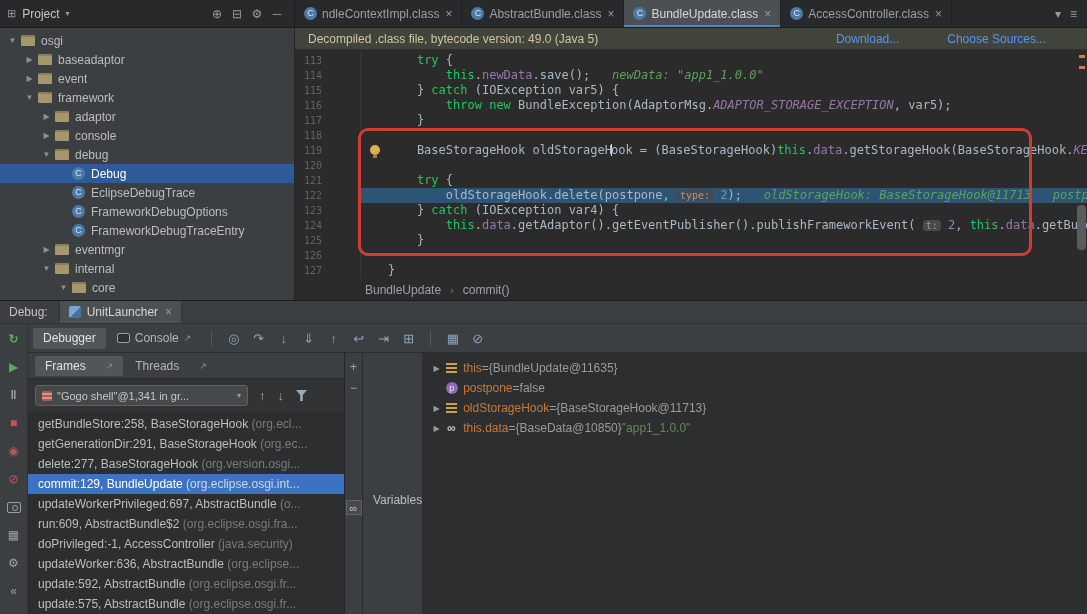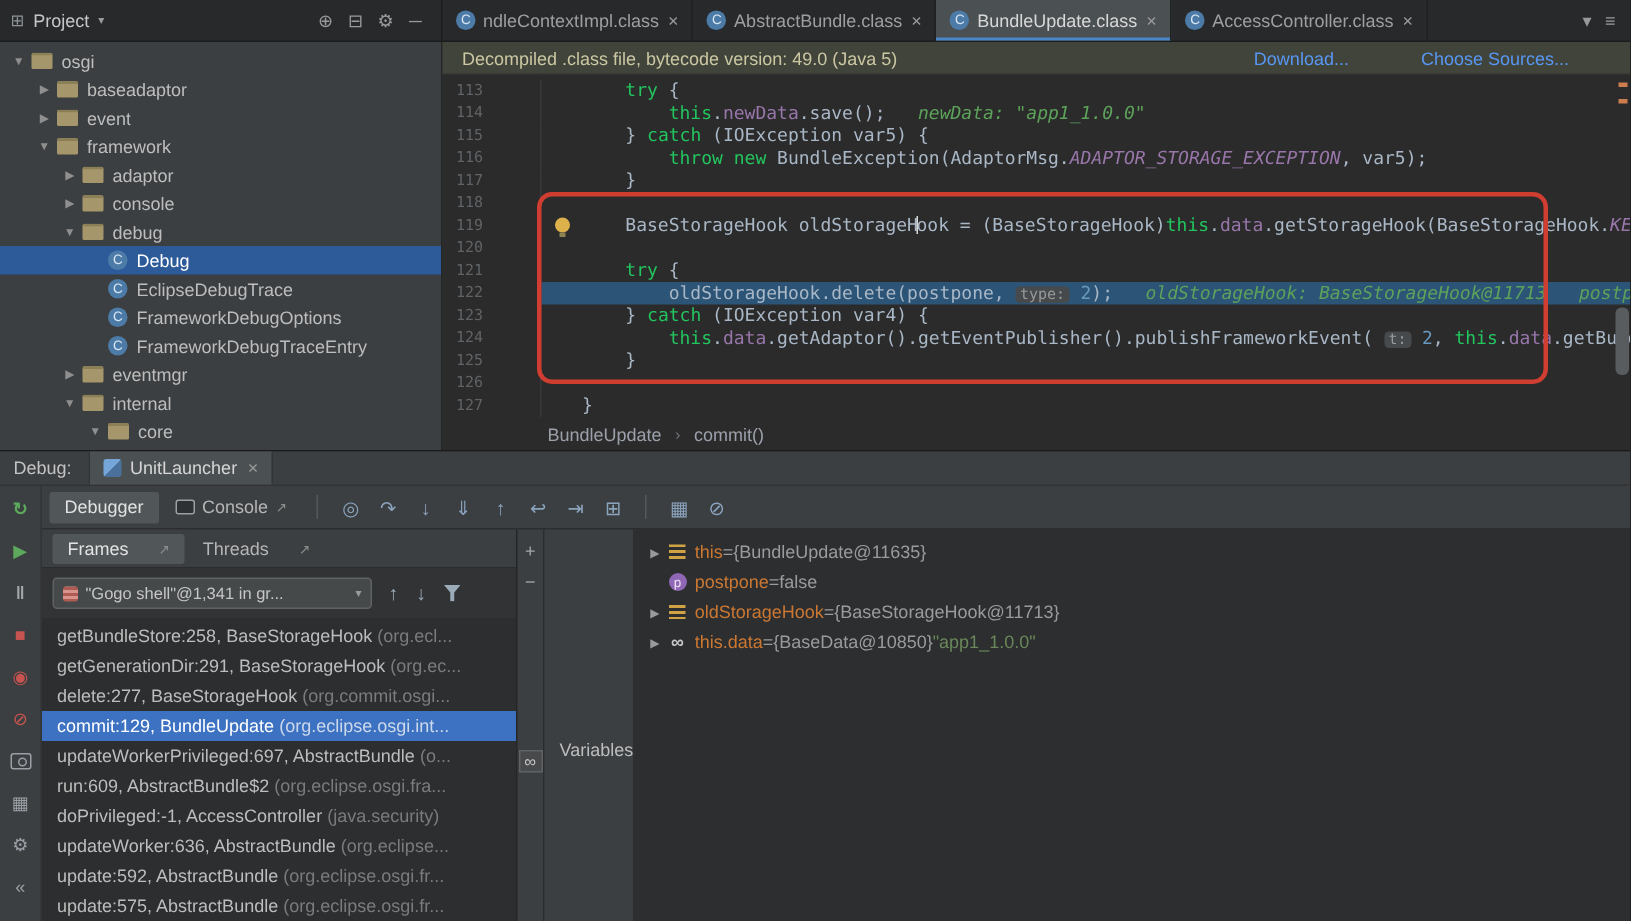--- a/index.html
+++ b/index.html
@@ -357,21 +357,21 @@
               </div>
               <span class="thread-nav" style="display:flex;gap:12px;align-items:center">
                   <span class="tr-btn">↑</span>
                   <span class="tr-btn">↓</span>
                   <span class="funnel"></span>
                 </span>
             </div>
             <div class="flist">
                 <div class="frow"><span>getBundleStore:258, BaseStorageHook </span><span class="loc">(org.ecl...</span></div>
                 <div class="frow"><span>getGenerationDir:291, BaseStorageHook </span><span class="loc">(org.ec...</span></div>
-                <div class="frow"><span>delete:277, BaseStorageHook </span><span class="loc">(org.commit.osgi...</span></div>
+                <div class="frow"><span>delete:277, BaseStorageHook </span><span class="loc">(org.version.osgi...</span></div>
                 <div class="frow selected"><span>commit:129, BundleUpdate </span><span class="loc">(org.eclipse.osgi.int...</span></div>
                 <div class="frow"><span>updateWorkerPrivileged:697, AbstractBundle </span><span class="loc">(o...</span></div>
                 <div class="frow"><span>run:609, AbstractBundle$2 </span><span class="loc">(org.eclipse.osgi.fra...</span></div>
                 <div class="frow"><span>doPrivileged:-1, AccessController </span><span class="loc">(java.security)</span></div>
                 <div class="frow"><span>updateWorker:636, AbstractBundle </span><span class="loc">(org.eclipse...</span></div>
                 <div class="frow"><span>update:592, AbstractBundle </span><span class="loc">(org.eclipse.osgi.fr...</span></div>
                 <div class="frow"><span>update:575, AbstractBundle </span><span class="loc">(org.eclipse.osgi.fr...</span></div>
               </div>
           </div>
 

